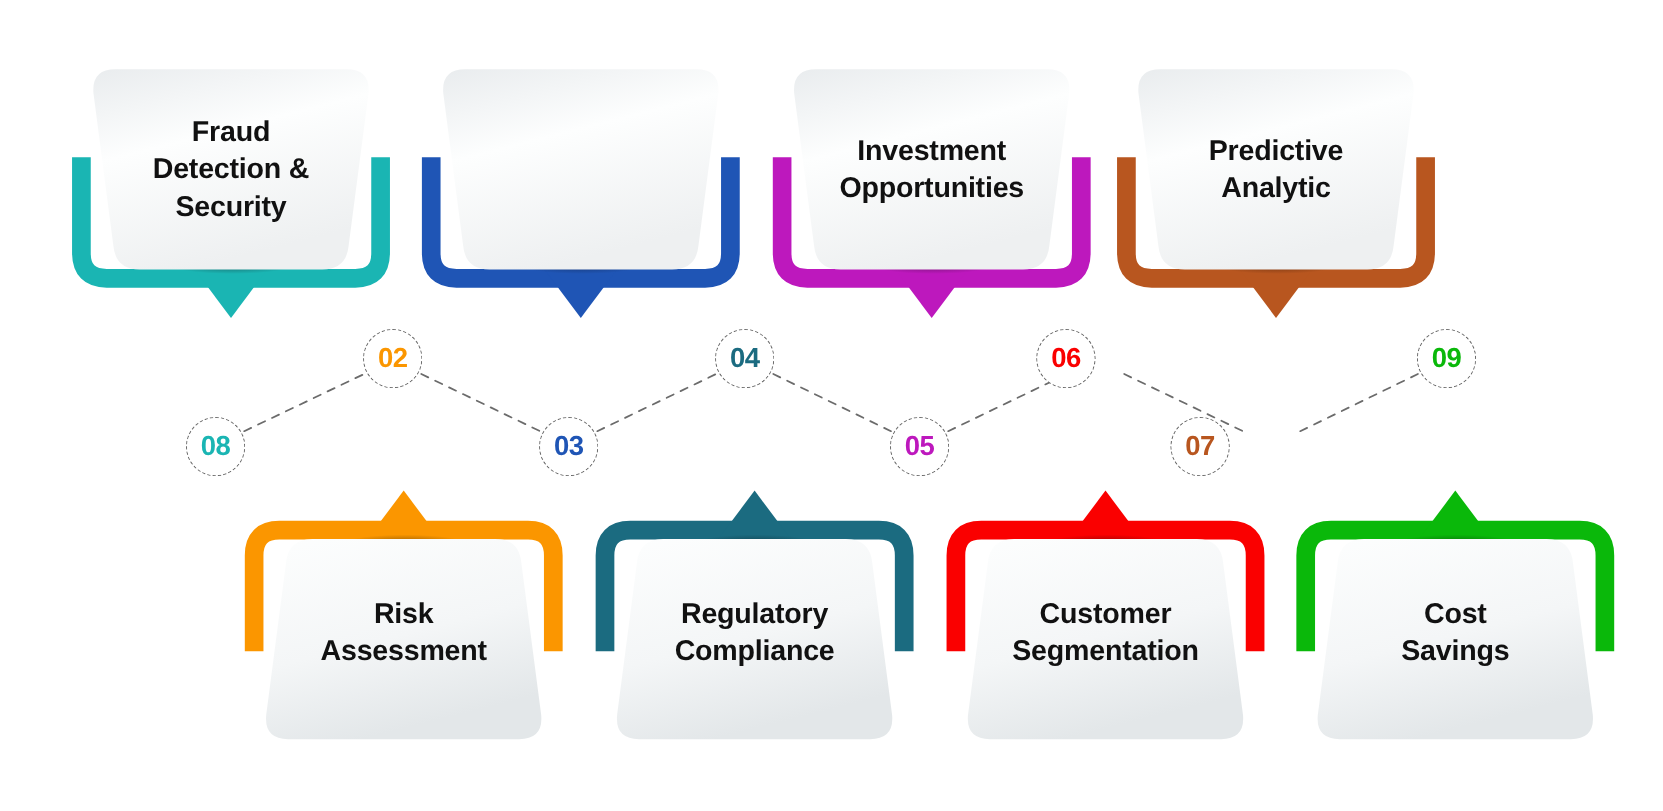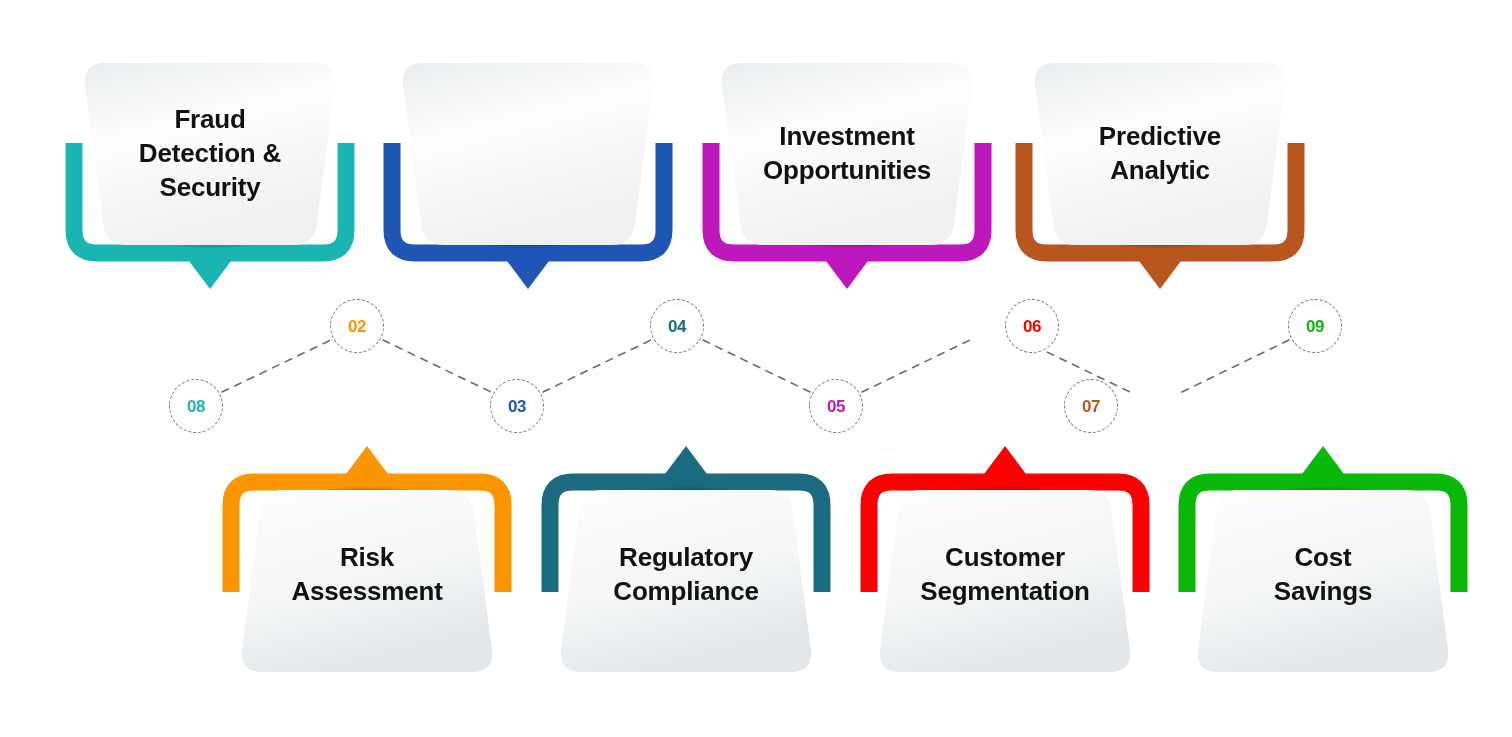--- a/index.html
+++ b/index.html
@@ -79,21 +79,21 @@
     height: 54px;
     border-radius: 50%;
     border: 1.6px dashed #6b6b6b;
     box-sizing: border-box;
     display: flex;
     align-items: center;
     justify-content: center;
     background: #ffffff;
   }
   .num-badge span {
-    font-size: 17px;
+    font-size: 25px;
     font-weight: 700;
     line-height: 1;
     letter-spacing: -0.5px;
   }
 </style>
 </head>
 <body>
 
 <div id="diagram">
 
@@ -306,21 +306,21 @@
   </div>
   <div class="num-badge" style="left:490px; top:379px;">
     <span style="color:#1f55b5">03</span>
   </div>
   <div class="num-badge" style="left:650px; top:299px;align-items:center;">
     <span style="color:#1b6b80">04</span>
   </div>
   <div class="num-badge" style="left:809px; top:379px;">
     <span style="color:#bd18bd">05</span>
   </div>
-  <div class="num-badge" style="left:1005px; top:299px;text-align:right;">
+  <div class="num-badge" style="left:942px; top:299px;text-align:right;">
     <span style="color:#fa0000">06</span>
   </div>
   <div class="num-badge" style="left:1064px; top:379px;text-align:right;">
     <span style="color:#b8561f">07</span>
   </div>
   <div class="num-badge" style="left:1288px; top:299px;">
     <span style="color:#0ab80a">09</span>
   </div>
 
 </div>

